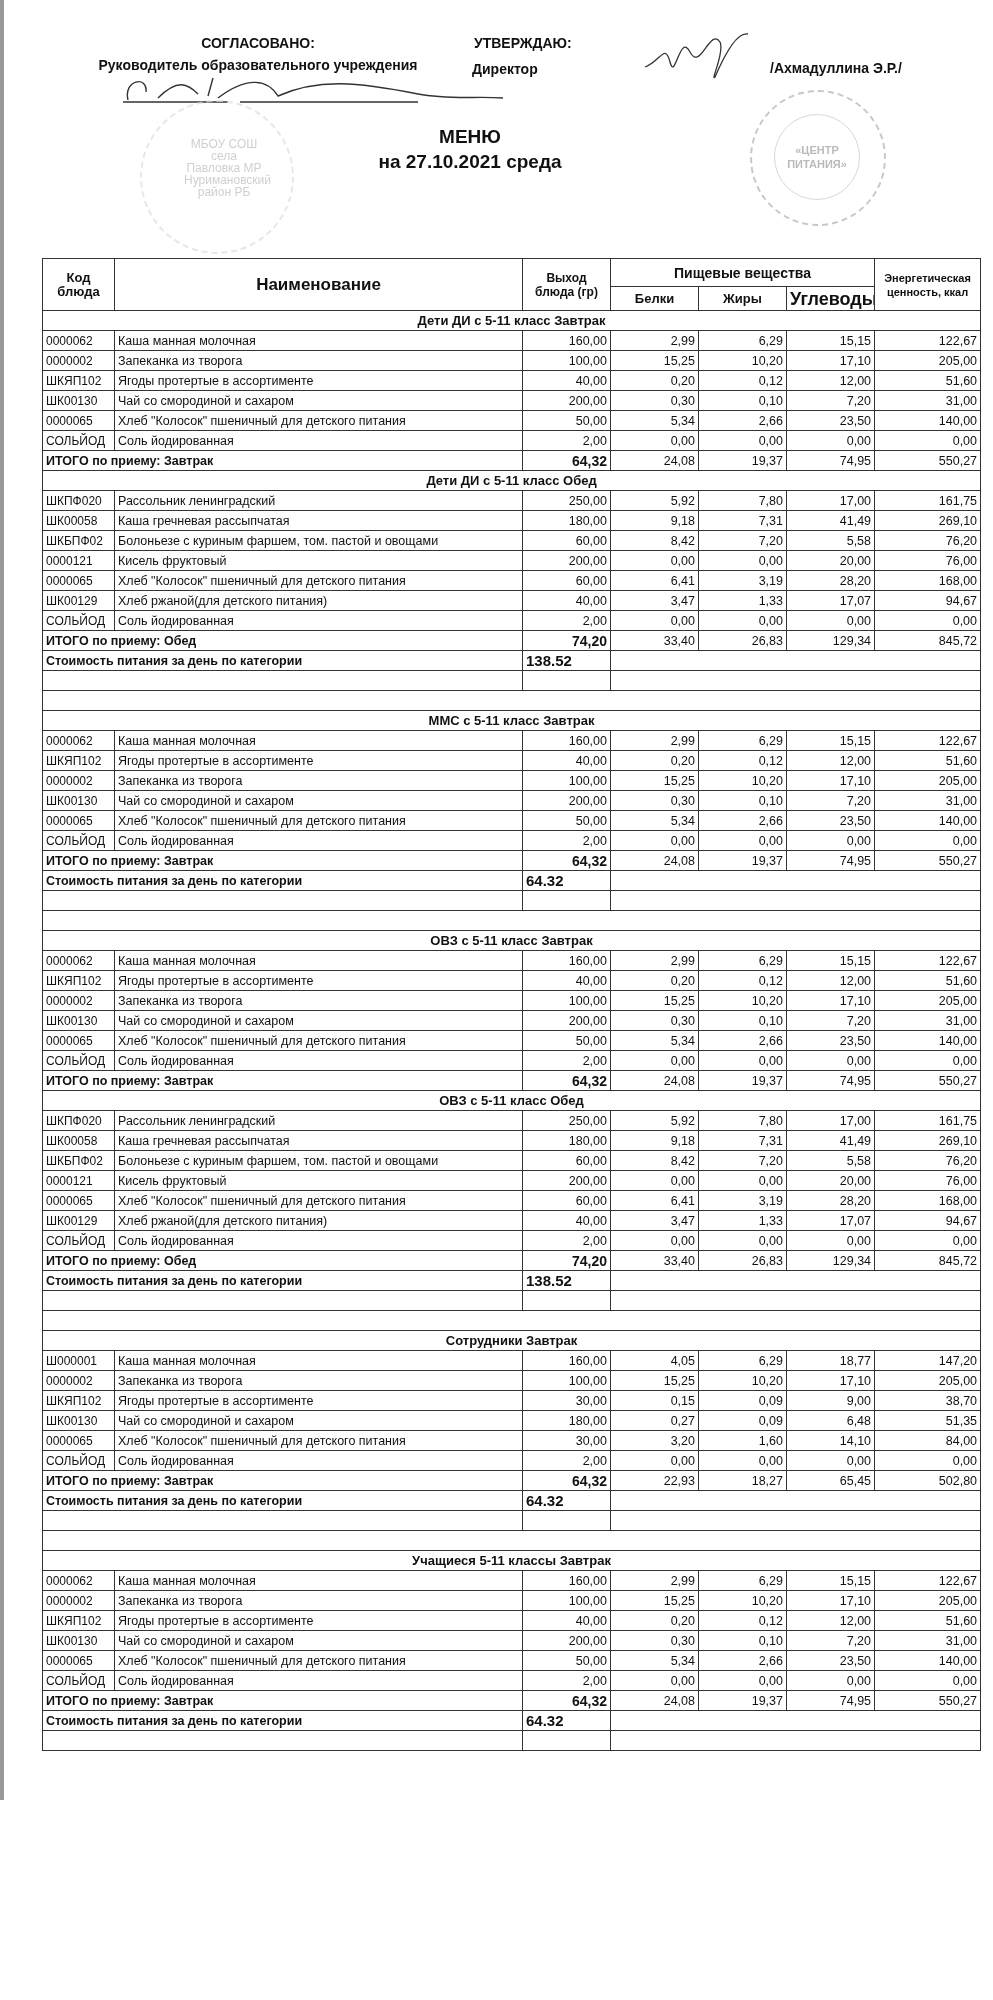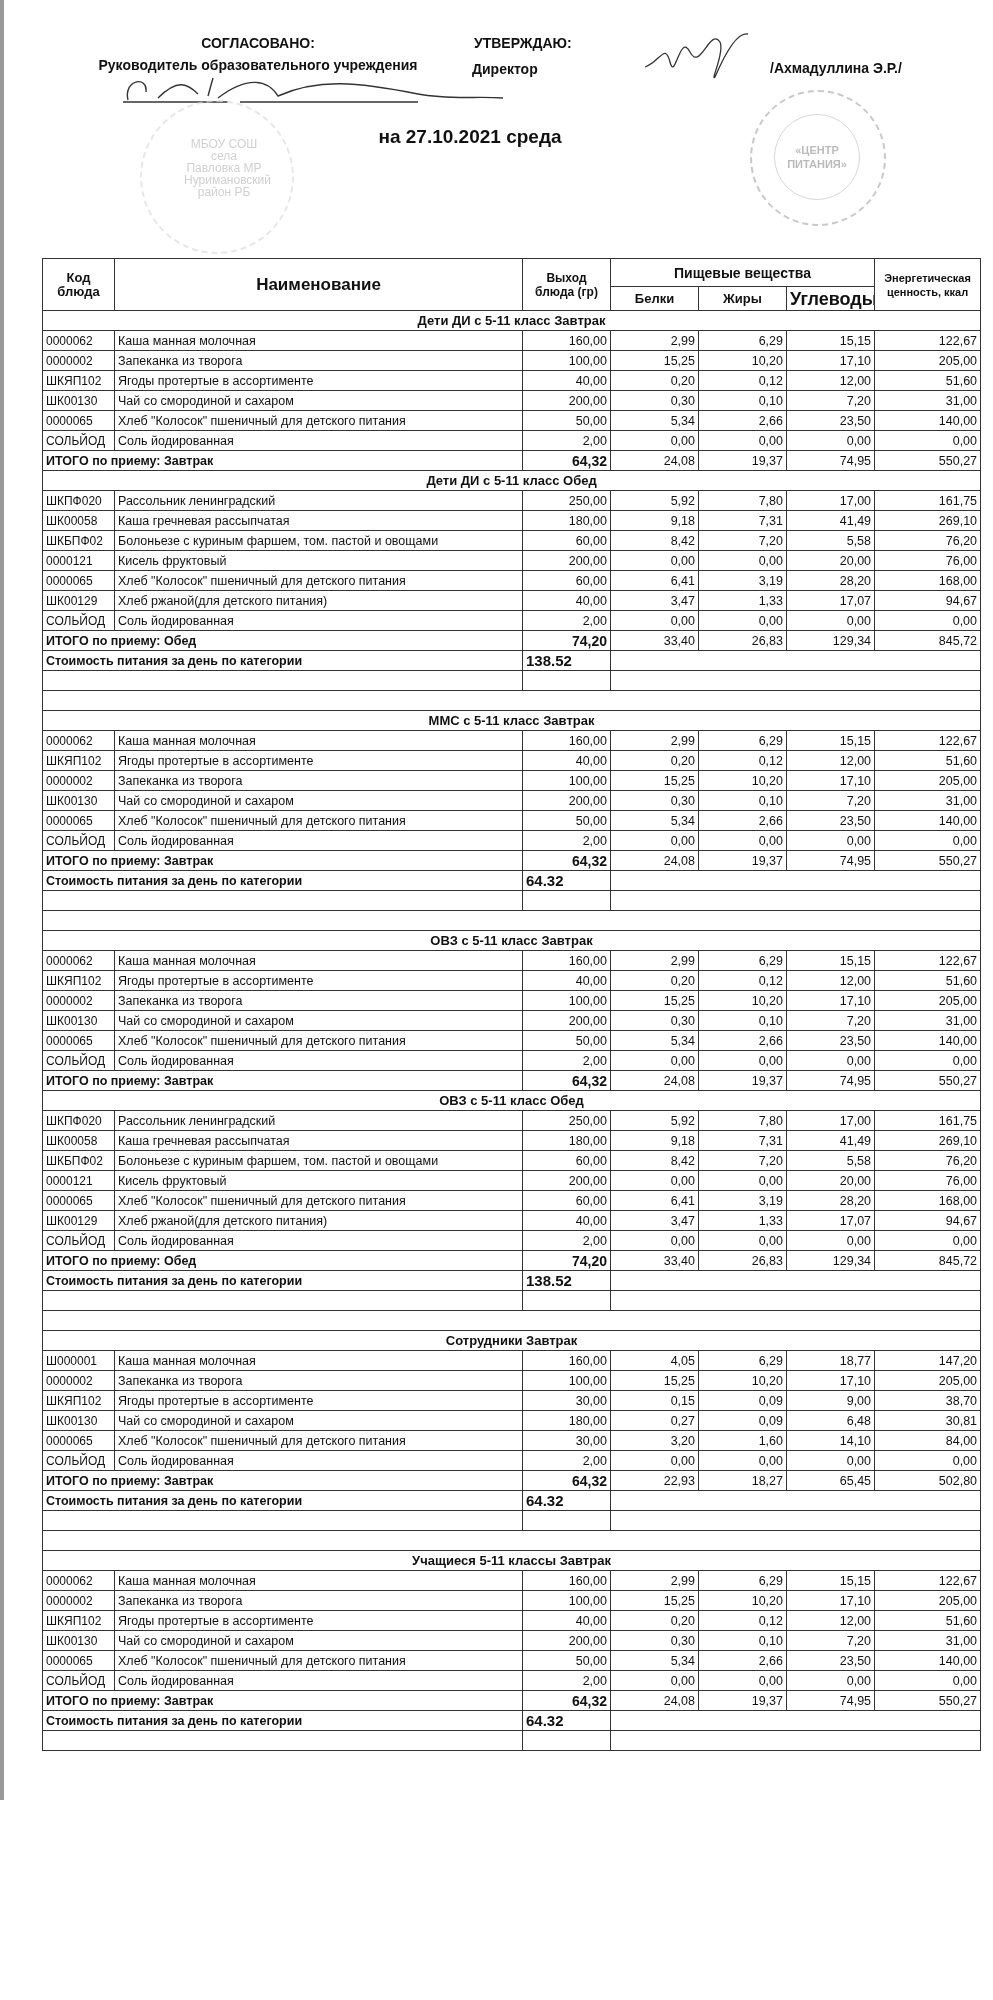--- a/index.html
+++ b/index.html
@@ -57,20 +57,21 @@
   <path d="M5,45 C20,40 25,20 30,40 C35,60 40,10 50,30 C60,50 70,5 80,20 C85,30 70,60 75,55 C90,20 100,10 108,12" stroke="#333" fill="none" stroke-width="1.3"></path>
 </svg>
 
 <div class="fio">/Ахмадуллина Э.Р./</div>
 
 <div class="stamp">
   <div class="stamp-inner">«ЦЕНТР ПИТАНИЯ»</div>
 </div>
 
 <div class="title">
+  <div>МЕНЮ</div>
   <div>на 27.10.2021  среда</div>
 </div>
 
 <div class="menu-wrap">
   <table class="menu">
     <colgroup>
       <col style="width:72px">
         <col style="width:408px">
         <col style="width:88px">
       <col style="width:88px">
@@ -505,21 +506,21 @@
           <td class="num">9,00</td>
           <td class="num">38,70</td>
         </tr>
         <tr>
           <td class="code">ШК00130</td>
           <td>Чай со смородиной и сахаром</td>
           <td class="num">180,00</td>
           <td class="num">0,27</td>
           <td class="num">0,09</td>
           <td class="num">6,48</td>
-          <td class="num">30,81</td>
+          <td class="num">51,35</td>
         </tr>
         <tr>
           <td class="code">0000065</td>
           <td>Хлеб "Колосок" пшеничный для детского питания</td>
           <td class="num">30,00</td>
           <td class="num">3,20</td>
           <td class="num">1,60</td>
           <td class="num">14,10</td>
           <td class="num">84,00</td>
         </tr>

